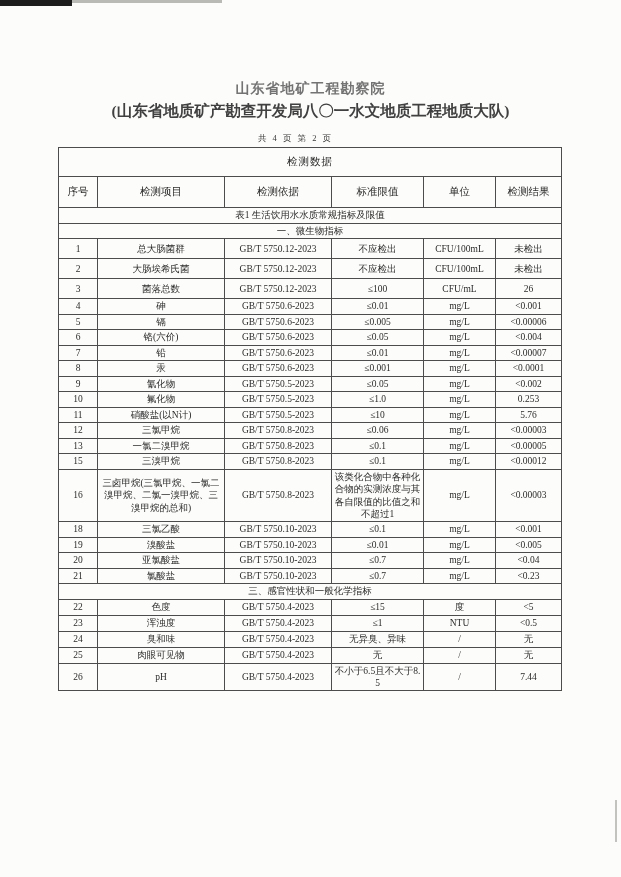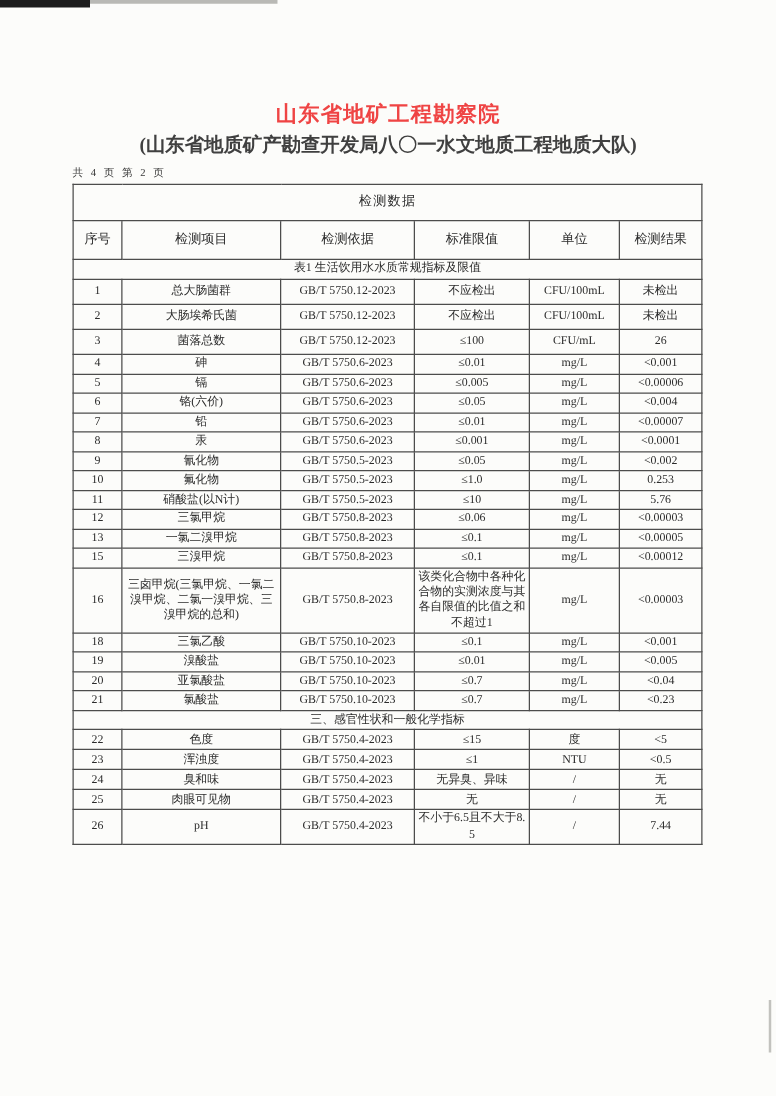--- a/index.html
+++ b/index.html
@@ -23,28 +23,28 @@
     width:150px; height:3px;
     background:#b9b9b5;
   }
   .edge-artifact {
     position:absolute; right:4px; top:800px;
     width:2px; height:42px;
     background:#c2c2be;
   }
   .doc-header { position:absolute; top:80px; left:0; width:100%; text-align:center; }
   .org-line1 {
-    font-size:17px; font-weight:bold; letter-spacing:1px; color:#ef4444;
+    font-size:14px; font-weight:bold; letter-spacing:1px; color:#737373;
   }
   .org-line2 {
     font-size:15.5px; font-weight:bold; margin-top:3px; color:#404040;
   }
   .page-info {
-    position:absolute; top:133px; left:58px; width:503px;
-    text-align:left;
+    position:absolute; top:133px; left:44px; width:503px;
+    text-align:center;
     font-size:8.5px; color:#3a3a3a; letter-spacing:2px;
   }
   table.report {
     position:absolute; left:58px; top:147px;
     width:503px;
     border-collapse:collapse;
     table-layout:fixed;
     background:transparent;
   }
   table.report td, table.report th {
@@ -98,20 +98,23 @@
         <th>序号</th>
         <th>检测项目</th>
         <th>检测依据</th>
         <th>标准限值</th>
         <th>单位</th>
         <th>检测结果</th>
       </tr>
       <tr class="row-subtitle">
         <td colspan="6">表1  生活饮用水水质常规指标及限值</td>
       </tr>
+    <tr class="row-section">
+          <td colspan="6">一、微生物指标</td>
+        </tr>
         <tr class="row-data sec-0">
           <td>1</td>
           <td>总大肠菌群</td>
           <td>GB/T 5750.12-2023</td>
           <td>不应检出</td>
           <td>CFU/100mL</td>
           <td>未检出</td>
         </tr>
         <tr class="row-data sec-0">
           <td>2</td>

